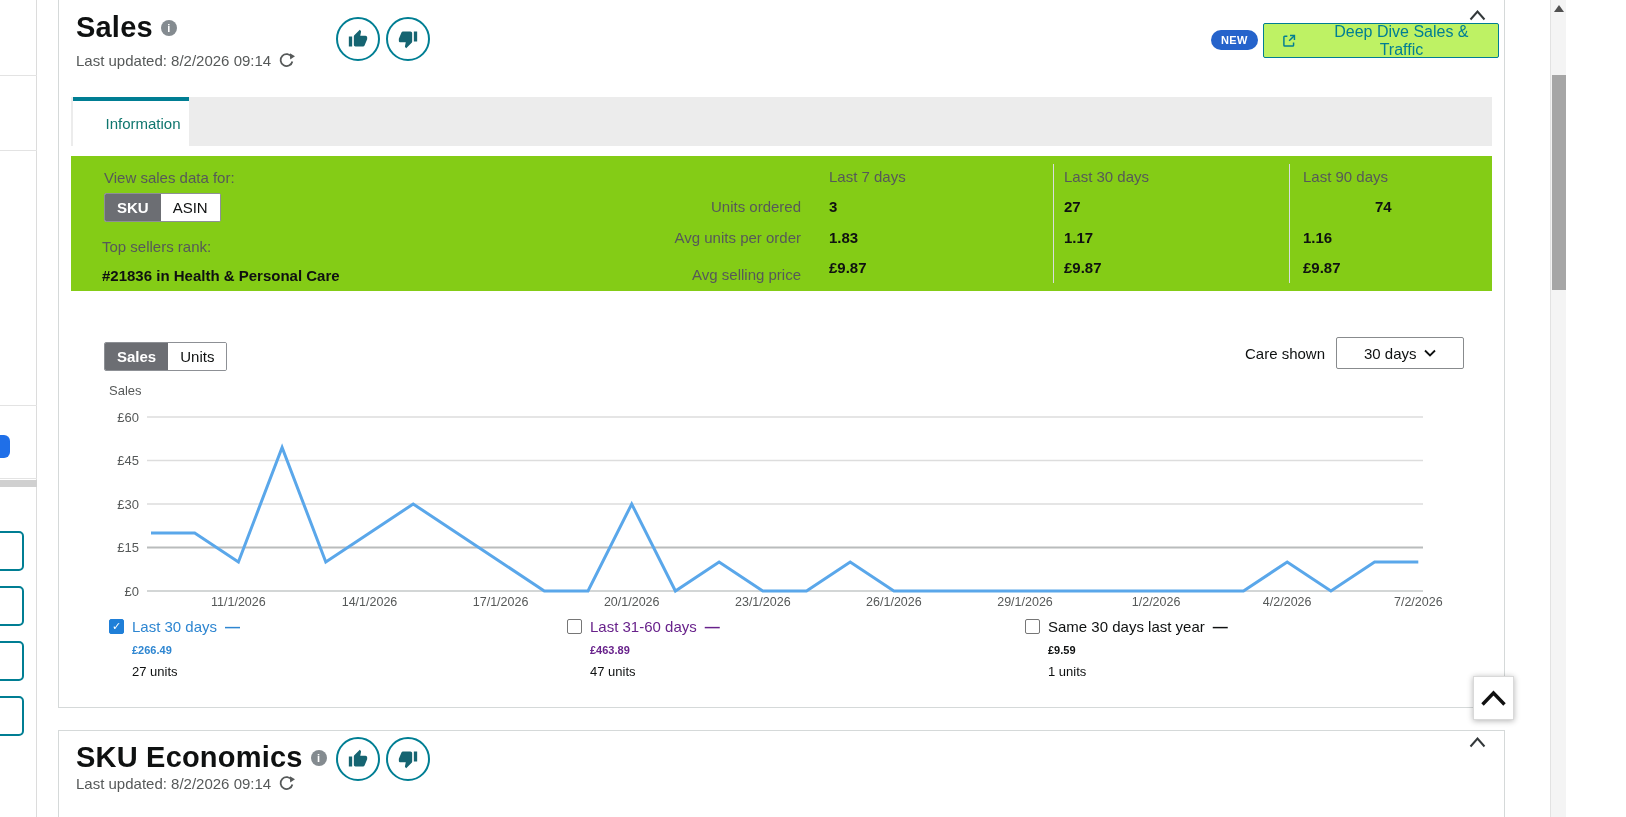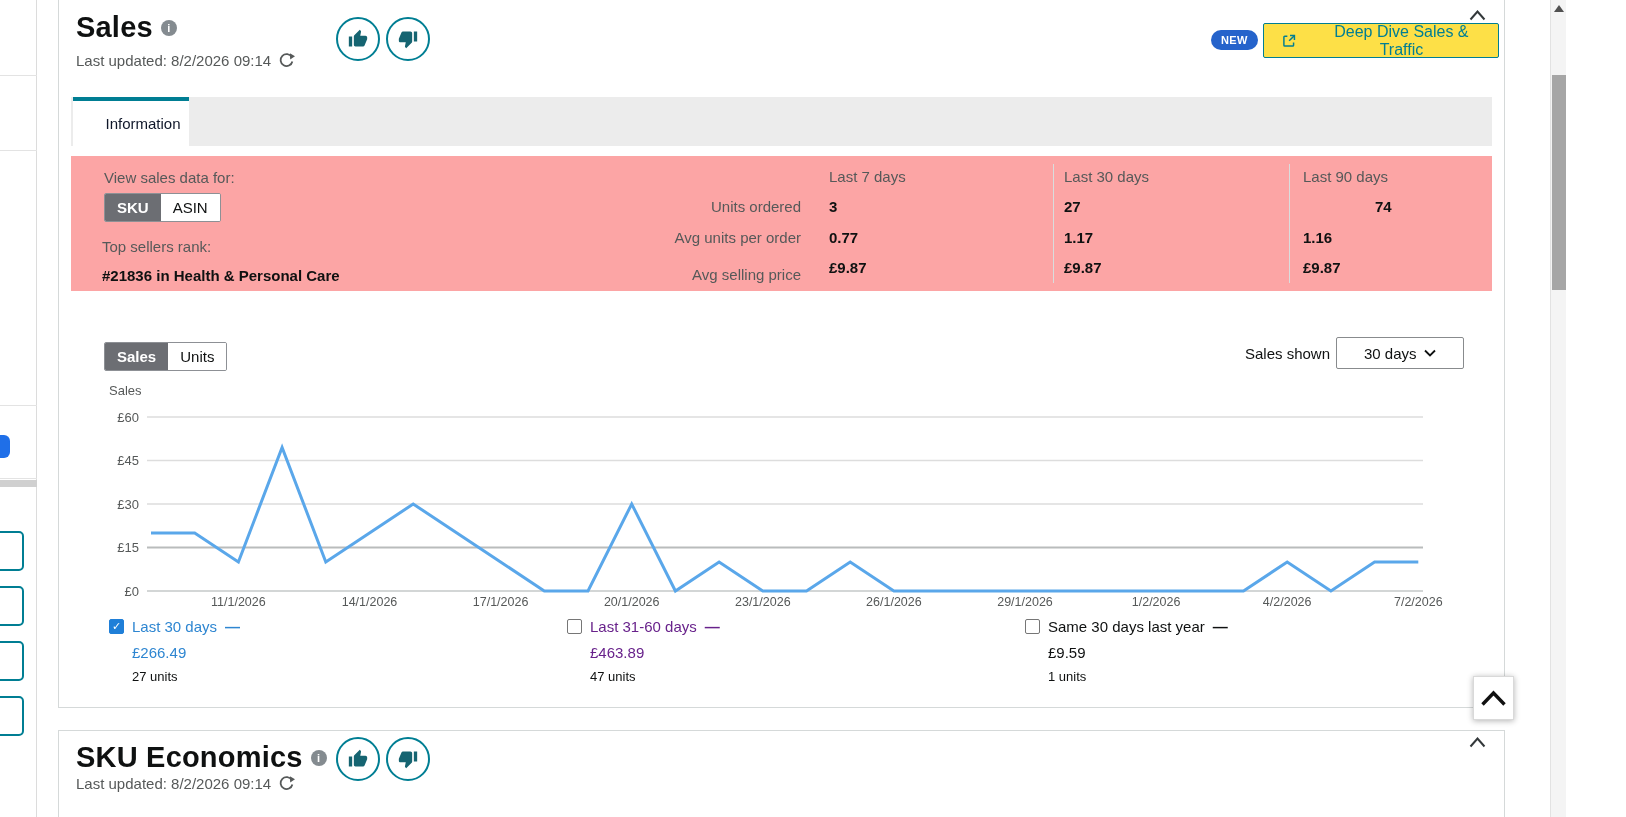--- a/index.html
+++ b/index.html
@@ -25,29 +25,29 @@
   .last-updated { font-size: 15px; color: #565959; display: flex; align-items: center; gap: 7px; }
 
   .thumb-btn { position: absolute; width: 44px; height: 44px; border-radius: 50%; border: 2px solid #007e93; background: #fff;
                display: flex; align-items: center; justify-content: center; cursor: pointer; }
 
   .caret-btn { position: absolute; width: 22px; height: 16px; background: transparent; border: none; cursor: pointer; padding: 0; }
 
   .new-badge { position: absolute; background: #2563cb; color: #fff; font-size: 11px; font-weight: bold;
                padding: 4px 10px; border-radius: 10px; letter-spacing: 0.4px; }
   .deepdive-btn { position: absolute; height: 35px; display: flex; align-items: center; justify-content: center; gap: 27px;
-                  background: #fde047; border: 1px solid #007e93; border-radius: 2px; color: #007e93; font-size: 16px; padding: 0 18px; cursor: pointer; }
+                  background: #bef264; border: 1px solid #007e93; border-radius: 2px; color: #007e93; font-size: 16px; padding: 0 18px; cursor: pointer; }
 
   
   .tab-strip { position: absolute; left: 12px; top: 97px; width: 1421px; height: 49px; background: #ececec; }
   .tab { position: absolute; left: 2px; top: 0; width: 116px; height: 49px; background: #fff; border-top: 4px solid #007e93;
-         display: flex; align-items: center; justify-content: center; font-size: 15px; color: #0f172a; cursor: pointer; padding-left: 24px; }
-
-  
-  .info-panel { position: absolute; left: 12px; top: 156px; width: 1421px; height: 135px; background: #fca5a5; }
+         display: flex; align-items: center; justify-content: center; font-size: 15px; color: #0f766e; cursor: pointer; padding-left: 24px; }
+
+  
+  .info-panel { position: absolute; left: 12px; top: 156px; width: 1421px; height: 135px; background: #84cc16; }
   .panel-label { font-size: 15px; color: #565959; }
   .rank-value { font-size: 15px; font-weight: bold; color: #0f1111; }
 
   .seg-toggle { display: inline-flex; border: 1px solid #8d9095; border-radius: 2px; overflow: hidden; background: #fff; }
   .seg { padding: 5px 12px; font-size: 15px; color: #0f1111; background: #fff; cursor: pointer; }
   .seg.selected { background: #6c6e73; color: #fff; font-weight: bold; }
 
   .metric-head { position: absolute; font-size: 15px; color: #565959; }
   .metric-label { position: absolute; font-size: 15px; color: #565959; width: 220px; text-align: right; }
   .metric-value { position: absolute; font-size: 15px; font-weight: bold; color: #0f1111; }
@@ -60,21 +60,21 @@
 
   .axis-name { position: absolute; font-size: 13px; color: #565959; }
 
   
   .legend-item { position: absolute; top: 618px; }
   .legend-row1 { display: flex; align-items: center; gap: 8px; font-size: 15px; cursor: pointer; }
   .cbx { width: 15px; height: 15px; border: 1px solid #767676; border-radius: 2px; background: #fff;
          display: flex; align-items: center; justify-content: center; font-size: 11px; color: #fff; }
   .cbx.checked { background: #1f7fd8; border-color: #1f7fd8; }
   .legend-dash { font-weight: bold; }
-  .legend-value { font-size: 15px; font-weight: normal; margin: 9px 0 0 23px; }
+  .legend-value { font-size: 11px; font-weight: bold; margin: 9px 0 0 23px; }
   .legend-units { font-size: 13px; color: #0f1111; margin: 8px 0 0 23px; }
 
   
   .scrollbar { position: absolute; left: 1550px; top: 0; width: 16px; height: 817px; background: #f4f4f4; border-left: 1px solid #e2e2e2; }
   .scroll-up-arrow { position: absolute; left: 3px; top: 5px; width: 0; height: 0;
                      border-left: 5px solid transparent; border-right: 5px solid transparent; border-bottom: 7px solid #505050; }
   .scroll-thumb { position: absolute; left: 1px; top: 75px; width: 14px; height: 215px; background: #a6a6a6; }
 
   .scrolltop-btn { position: absolute; left: 1473px; top: 676px; width: 41px; height: 44px; background: #fff;
                    border: 1px solid #d9d9d9; box-shadow: 0 1px 6px rgba(0,0,0,0.3); display: flex; align-items: center; justify-content: center; cursor: pointer; }
@@ -162,36 +162,36 @@
       <div class="metric-head" style="left:1232px; top:12px;">Last 90 days</div>
       <div class="metric-sep" style="left:982px;"></div>
       <div class="metric-sep" style="left:1218px;"></div>
 
       <div class="metric-label" style="left:510px; top:42px;">Units ordered</div>
       <div class="metric-value" style="left:758px; top:42px;">3</div>
       <div class="metric-value" style="left:993px; top:42px;">27</div>
       <div class="metric-value" style="left:1304px; top:42px;">74</div>
 
       <div class="metric-label" style="left:510px; top:73px;">Avg units per order</div>
-      <div class="metric-value" style="left:758px; top:73px;">0.77</div>
+      <div class="metric-value" style="left:758px; top:73px;">1.83</div>
       <div class="metric-value" style="left:993px; top:73px;">1.17</div>
       <div class="metric-value" style="left:1232px; top:73px;">1.16</div>
 
       <div class="metric-label" style="left:510px; top:110px;">Avg selling price</div>
       <div class="metric-value" style="left:758px; top:103px;">£9.87</div>
       <div class="metric-value" style="left:993px; top:103px;">£9.87</div>
       <div class="metric-value" style="left:1232px; top:103px;">£9.87</div>
     </div>
 
     <div class="abs seg-toggle" style="left:45px; top:342px;">
       <span class="seg selected">Sales</span>
       <span class="seg">Units</span>
     </div>
 
-    <div class="data-shown-label" style="left:1186px; top:345px;">Sales shown</div>
+    <div class="data-shown-label" style="left:1186px; top:345px;">Care shown</div>
     <div class="dropdown" style="left:1277px; top:337px;">
       <span>30 days</span>
       <svg width="12" height="8" viewBox="0 0 12 8">
         <polyline points="1,1.5 6,6.5 11,1.5" fill="none" stroke="#0f1111" stroke-width="1.8"></polyline>
       </svg>
     </div>
 
     <div class="axis-name" style="left:50px; top:383px;">Sales</div>
     <svg id="sales-chart" class="abs" style="left:20px; top:405px;" width="1410" height="215">
         <line x1="68" y1="12" x2="1344" y2="12" stroke="#dddddd" stroke-width="1.4"></line>

